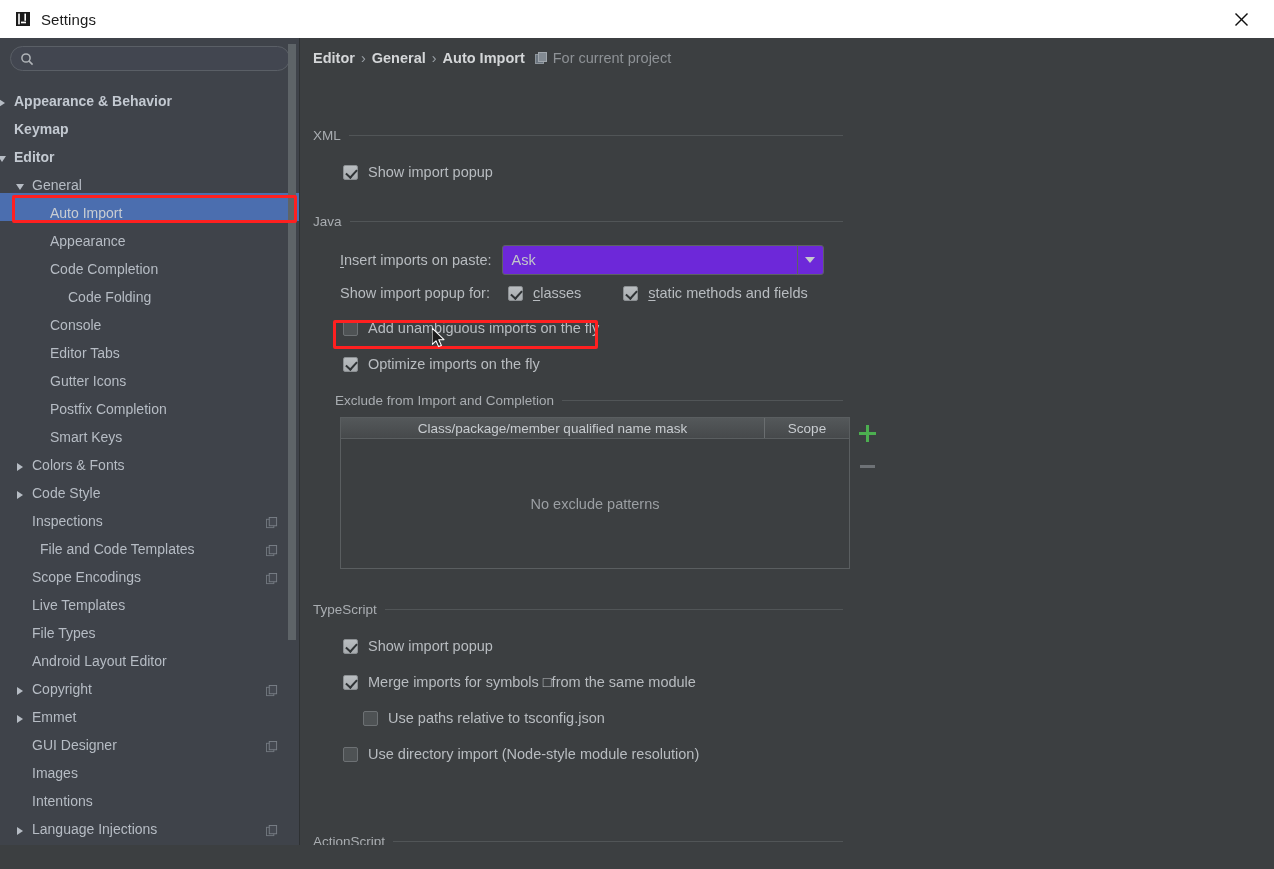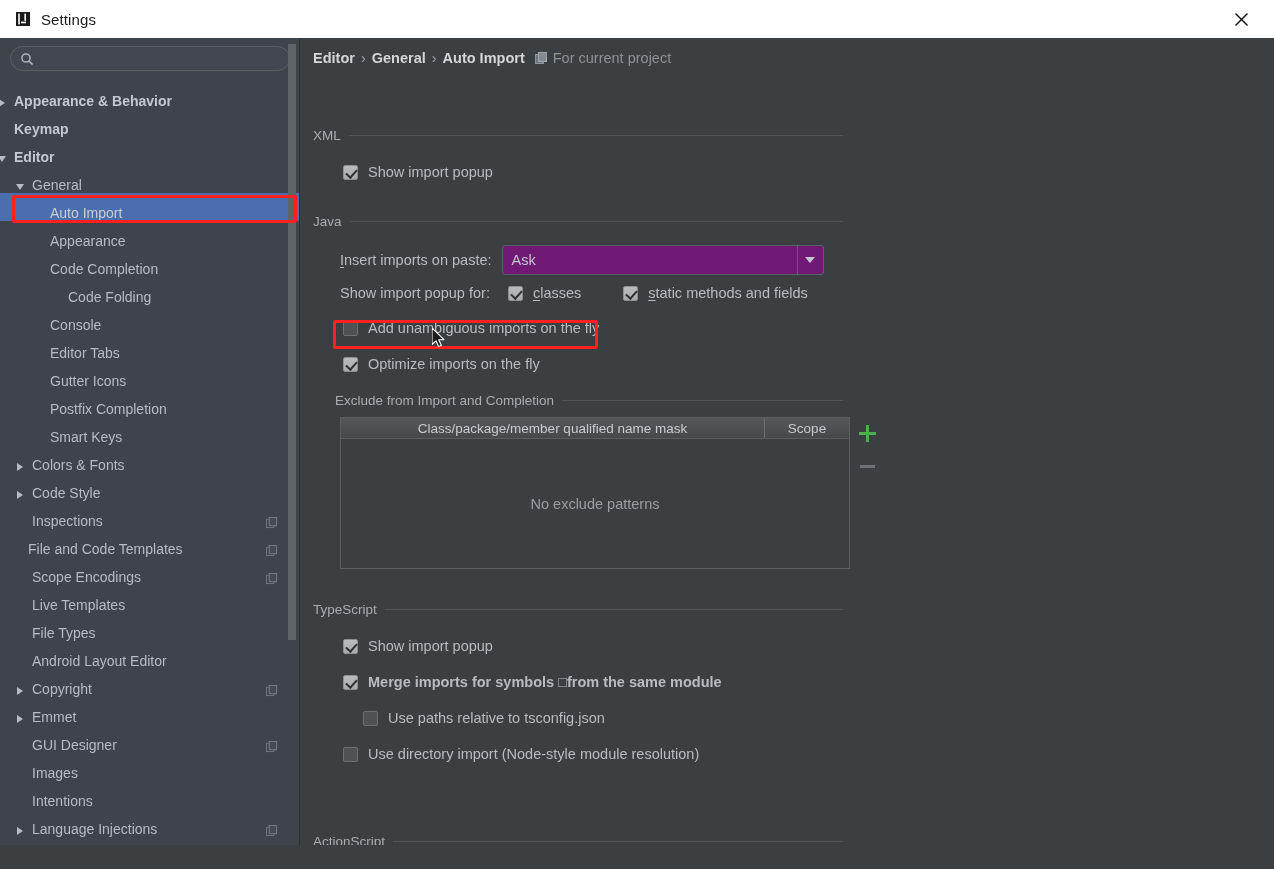--- a/index.html
+++ b/index.html
@@ -174,21 +174,21 @@
     border-width: 0 2px 2px 0;
     transform: rotate(42deg);
   }
   .cb-label { margin-left: 10px; }
   .mn { text-decoration: underline; text-underline-offset: 2px; }
 
   .combo {
     display: inline-flex; align-items: stretch;
     height: 30px; width: 322px;
     border: 1px solid #5d6164;
-    background: #701a75;
+    background: #6d28d9;
     border-radius: 3px;
     overflow: hidden;
   }
   .combo-value {
     flex: 1; display: flex; align-items: center;
     padding-left: 9px;
     font-size: 14.5px; color: #c2c6ca;
   }
   .combo-arrow {
     width: 26px;
@@ -364,21 +364,21 @@
         <div class="tree-row">
           <span class="tree-label" style="margin-left: 32px;">Inspections</span>
           <span class="proj-icon">
             <svg width="12" height="12" viewBox="0 0 13 13">
               <rect x="0.5" y="2.5" width="8" height="9" fill="none" stroke="#9aa2aa" stroke-width="1"></rect>
               <rect x="3.5" y="0.5" width="8" height="9" fill="#4a4f57" stroke="#aab2ba" stroke-width="1"></rect>
             </svg>
           </span>
         </div>
         <div class="tree-row">
-          <span class="tree-label" style="margin-left: 28px;">File and Code Templates</span>
+          <span class="tree-label" style="margin-left: 40px;">File and Code Templates</span>
           <span class="proj-icon">
             <svg width="12" height="12" viewBox="0 0 13 13">
               <rect x="0.5" y="2.5" width="8" height="9" fill="none" stroke="#9aa2aa" stroke-width="1"></rect>
               <rect x="3.5" y="0.5" width="8" height="9" fill="#4a4f57" stroke="#aab2ba" stroke-width="1"></rect>
             </svg>
           </span>
         </div>
         <div class="tree-row">
           <span class="tree-label" style="margin-left: 32px;">Scope Encodings</span>
           <span class="proj-icon">
@@ -542,21 +542,21 @@
 
     <div class="group" style="top:564px;">
       <div class="group-header">
         <span>TypeScript</span>
         <span class="rule"></span>
       </div>
       <div class="opt-row" style="margin-top:18px; margin-left:30px;">
         <span class="cb checked"></span>
         <span class="cb-label">Show import popup</span>
       </div>
-      <div class="opt-row" style="margin-top:14px; margin-left:30px;font-weight:bold;">
+      <div class="opt-row" style="margin-top:14px; margin-left:30px;">
         <span class="cb checked"></span>
         <span class="cb-label">Merge imports for symbols □from the same module</span>
       </div>
       <div class="opt-row" style="margin-top:14px; margin-left:30px;padding-left:20px;">
         <span class="cb"></span>
         <span class="cb-label">Use paths relative to tsconfig.json</span>
       </div>
       <div class="opt-row" style="margin-top:14px; margin-left:30px;">
         <span class="cb"></span>
         <span class="cb-label">Use directory import (Node-style module resolution)</span>

